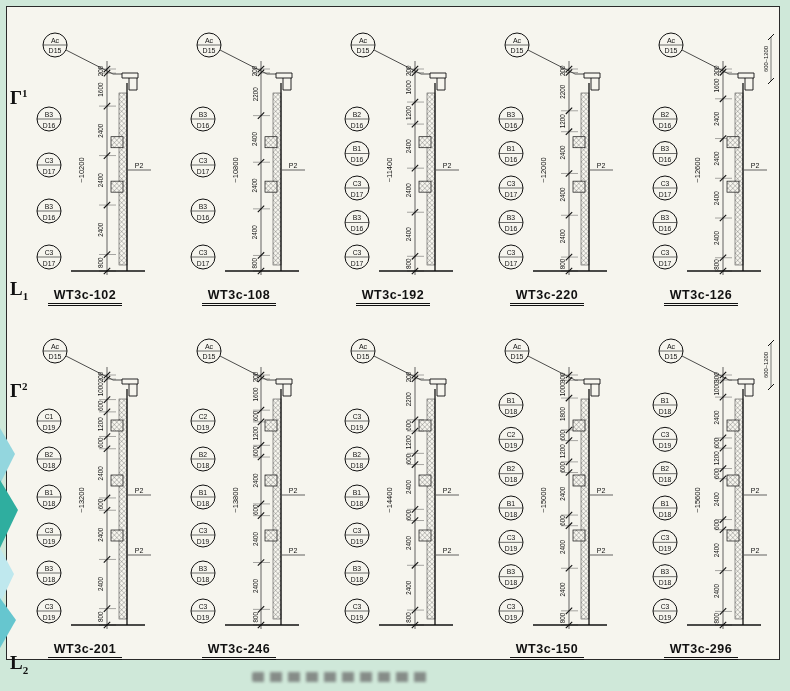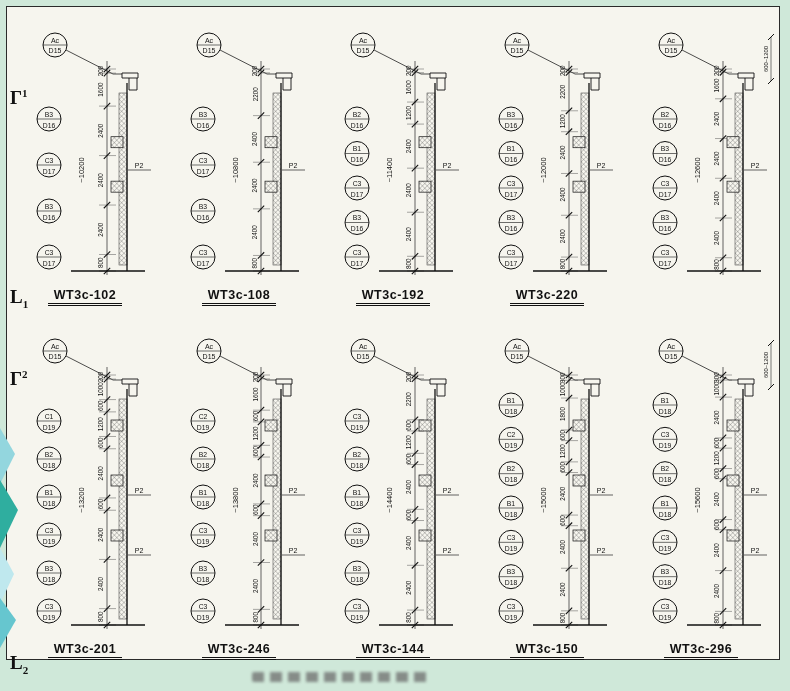--- a/index.html
+++ b/index.html
@@ -25,22 +25,22 @@
           filter:blur(1.6px);opacity:.72;}
   svg text{font-family:"Liberation Sans",sans-serif;}
 </style>
 </head>
 <body>
 
 <div class="stage">
   <div class="paper">
 
     <div class="corner-mark" style="top:60px;margin-top:21px;"><span>Γ</span><sup>1</sup></div>
-    <div class="corner-mark" style="top:280px;"><span>L</span><sub>1</sub></div>
-    <div class="corner-mark" style="top:362px;"><span>Γ</span><sup>2</sup></div>
+    <div class="corner-mark" style="top:272px;"><span>L</span><sub>1</sub></div>
+    <div class="corner-mark" style="top:374px;"><span>Γ</span><sup>2</sup></div>
     <div class="corner-mark" style="top:646px;"><span>L</span><sub>2</sub></div>
 
     <div class="prow" id="row0" style="top:22px;">
         <div class="panel"><svg width="148" height="254" viewBox="0 0 148 254">
             <defs>
               <pattern id="h0_0" width="3.4" height="3.4" patternUnits="userSpaceOnUse" patternTransform="rotate(45)">
                 <path d="M0 0H3.4M0 0V3.4" stroke="#555" stroke-width="0.55" fill="none"></path>
               </pattern>
             </defs>
             <rect x="108" y="64" width="8" height="172" fill="url(#h0_0)" stroke="#333" stroke-width="0.5"></rect>
@@ -354,21 +354,21 @@
             <text x="38" y="191" text-anchor="middle" font-size="6.8" fill="#111">B3</text>
             <text x="38" y="202" text-anchor="middle" font-size="6.8" fill="#111">D16</text>
             <circle cx="38" cy="228" r="12" fill="#f6f5ee" stroke="#111" stroke-width="1"></circle>
             <line x1="26" y1="228" x2="50" y2="228" stroke="#111" stroke-width="0.6"></line>
             <text x="38" y="225.5" text-anchor="middle" font-size="6.8" fill="#111">C3</text>
             <text x="38" y="236.5" text-anchor="middle" font-size="6.8" fill="#111">D17</text>
             <line x1="144" y1="8" x2="144" y2="52" stroke="#222" stroke-width="0.6"></line>
             <line x1="141" y1="11" x2="147" y2="5" stroke="#111" stroke-width="1"></line>
             <line x1="141" y1="55" x2="147" y2="49" stroke="#111" stroke-width="1"></line>
             <text x="140.5" y="30" transform="rotate(-90 140.5 30)" text-anchor="middle" font-size="5.8" fill="#111">600~1200</text>
-          </svg></div>
+          </svg><div class="panel-title"><span>WT3c-126</span></div></div>
       </div>
     <div class="prow" id="row1" style="top:328px;">
         <div class="panel"><svg width="148" height="302" viewBox="0 0 148 302">
             <defs>
               <pattern id="h1_0" width="3.4" height="3.4" patternUnits="userSpaceOnUse" patternTransform="rotate(45)">
                 <path d="M0 0H3.4M0 0V3.4" stroke="#555" stroke-width="0.55" fill="none"></path>
               </pattern>
             </defs>
             <rect x="108" y="64" width="8" height="220" fill="url(#h1_0)" stroke="#333" stroke-width="0.5"></rect>
             <line x1="116" y1="54" x2="116" y2="290" stroke="#111" stroke-width="1.3"></line>
@@ -608,21 +608,21 @@
             <text x="38" y="197.5" text-anchor="middle" font-size="6.8" fill="#111">C3</text>
             <text x="38" y="208.5" text-anchor="middle" font-size="6.8" fill="#111">D19</text>
             <circle cx="38" cy="238" r="12" fill="#f6f5ee" stroke="#111" stroke-width="1"></circle>
             <line x1="26" y1="238" x2="50" y2="238" stroke="#111" stroke-width="0.6"></line>
             <text x="38" y="235.5" text-anchor="middle" font-size="6.8" fill="#111">B3</text>
             <text x="38" y="246.5" text-anchor="middle" font-size="6.8" fill="#111">D18</text>
             <circle cx="38" cy="276" r="12" fill="#f6f5ee" stroke="#111" stroke-width="1"></circle>
             <line x1="26" y1="276" x2="50" y2="276" stroke="#111" stroke-width="0.6"></line>
             <text x="38" y="273.5" text-anchor="middle" font-size="6.8" fill="#111">C3</text>
             <text x="38" y="284.5" text-anchor="middle" font-size="6.8" fill="#111">D19</text>
-          </svg><div class="panel-title"><span>WT3c-144</span></div></div>
+          </svg></div>
         <div class="panel"><svg width="148" height="302" viewBox="0 0 148 302">
             <defs>
               <pattern id="h1_3" width="3.4" height="3.4" patternUnits="userSpaceOnUse" patternTransform="rotate(45)">
                 <path d="M0 0H3.4M0 0V3.4" stroke="#555" stroke-width="0.55" fill="none"></path>
               </pattern>
             </defs>
             <rect x="108" y="64" width="8" height="220" fill="url(#h1_3)" stroke="#333" stroke-width="0.5"></rect>
             <line x1="116" y1="54" x2="116" y2="290" stroke="#111" stroke-width="1.3"></line>
             <path d="M111 44 h16 v5 h-16 z M118 49 v12 h8 v-12" fill="none" stroke="#111" stroke-width="0.9"></path>
             <polyline points="55 21 102 45 111 45" fill="none" stroke="#222" stroke-width="0.8"></polyline>

